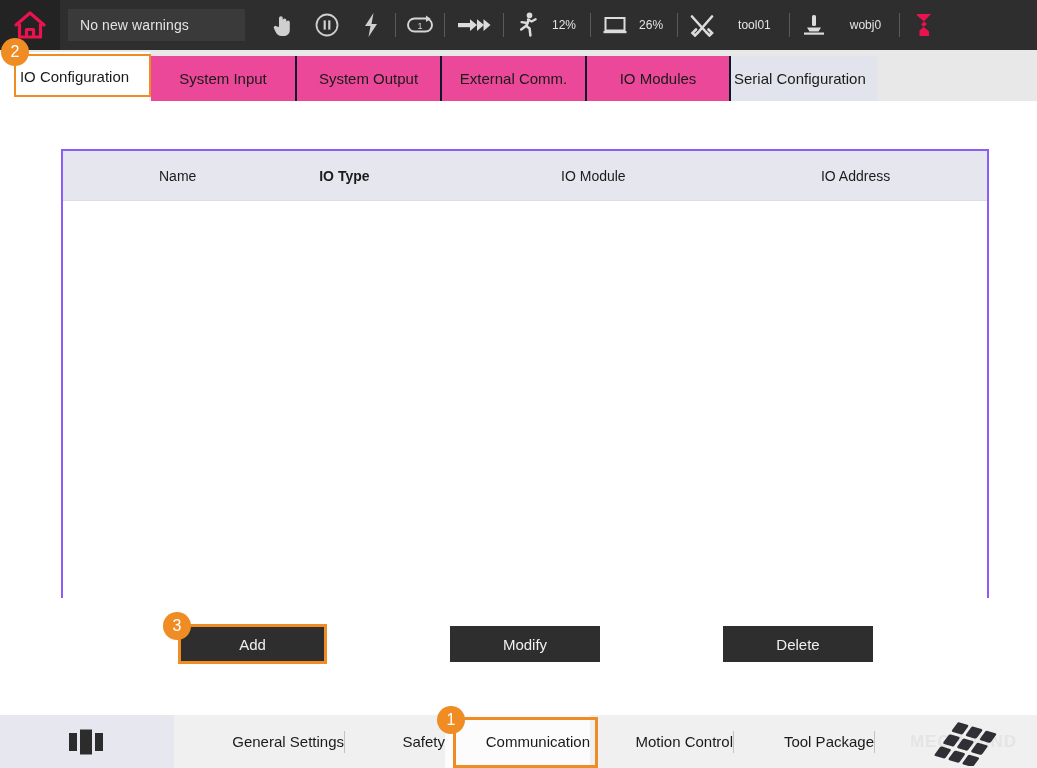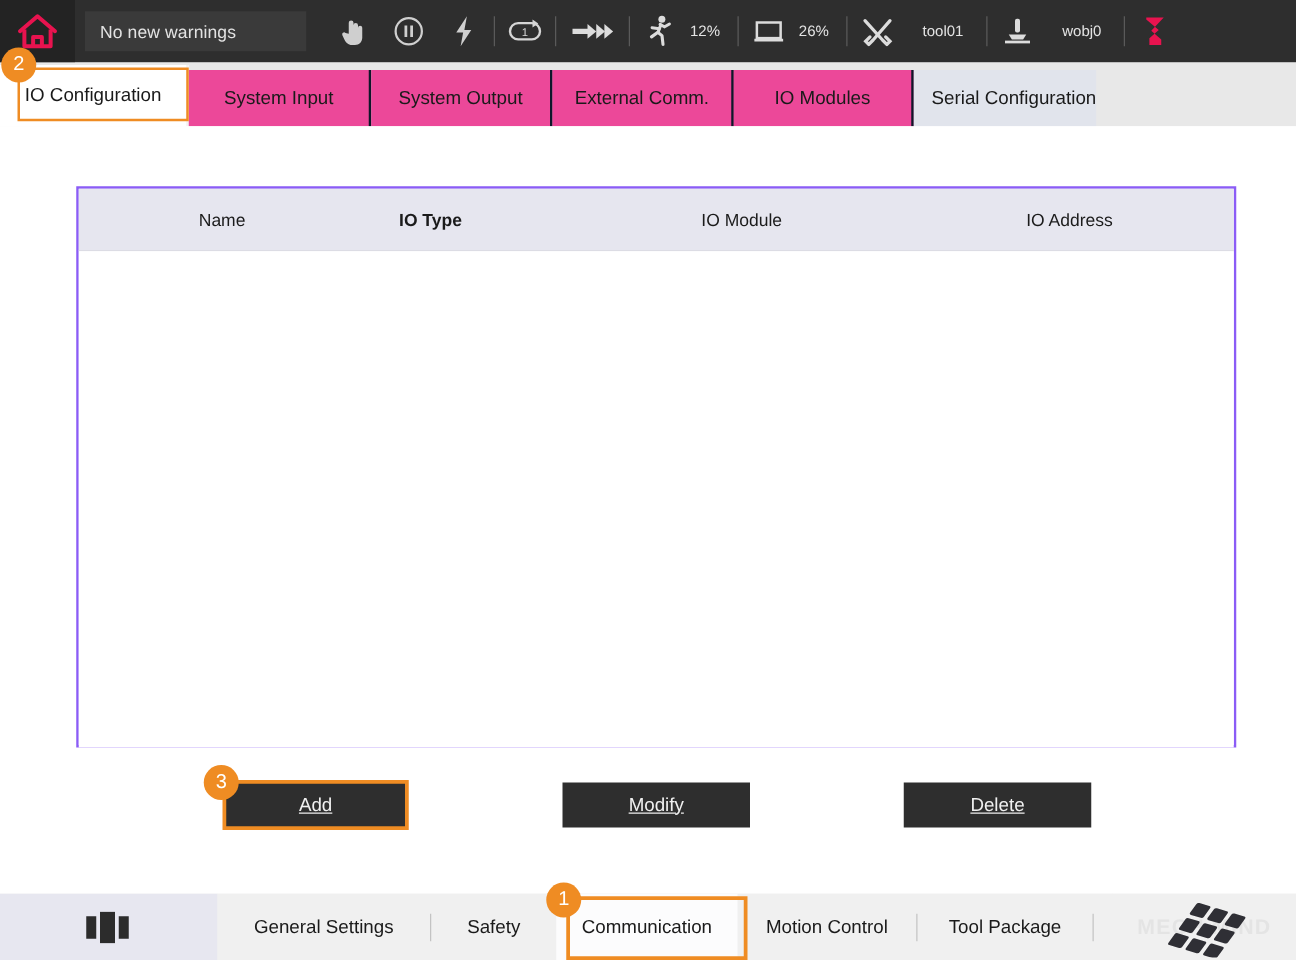--- a/index.html
+++ b/index.html
@@ -75,42 +75,41 @@
   .th.c4 { width:235px; padding-left:68px; }
   .tbody { height:397px; background:#ffffff; }
 
   
   .btnrow { position:absolute; left:0; top:525px; width:1037px; height:44px; }
   .abtn {
     position:absolute; height:36px; background:#2e2e2e; color:#f0f0f0;
     display:flex; align-items:center; justify-content:center;
     font-size:15px; border:none; cursor:pointer;
     font-family:"Liberation Sans", sans-serif;
-    text-decoration:underline;
   }
   #btn-add    { left:180px; width:145px; }
   #btn-modify { left:450px; width:150px; }
   #btn-delete { left:723px; width:150px; }
   .btn-hl {
     position:absolute; left:178px; top:523px; width:149px; height:40px;
     border:3px solid #ef8c23; pointer-events:none;
   }
 
   
   .bottombar {
     position:absolute; left:0; top:715px; width:1037px; height:53px;
     background:#f0f0f0; display:flex; align-items:stretch;
   }
   .bb-iconcell {
     width:174px; background:#e7e7f0; display:flex; align-items:center; justify-content:center;
   }
   .bb-nav { flex:1 1 auto; display:flex; align-items:center; background:#f0f0f0; position:relative; }
   .bb-item {
     font-size:15px; color:#1a1a1a; height:53px;
-    display:flex; align-items:center; justify-content:center; white-space:nowrap;
+    display:flex; align-items:center; justify-content:flex-end; white-space:nowrap;
   }
   .bb-item.active { background:#fcfcfd; }
   .bb-div { width:1px; height:22px; background:#c3c3c3; }
   .bb-hl {
     position:absolute; left:453px; top:717px; width:145px; height:51px;
     border:3px solid #ef8c23; pointer-events:none;
   }
   .bb-logocell {
     width:147px; position:relative; display:flex; align-items:center; justify-content:center;
     background:#f0f0f0;
@@ -267,21 +266,21 @@
     </div>
     <div class="tab" style="width:145px">
       <span>System Output</span>
     </div>
     <div class="tab" style="width:145px">
       <span>External Comm.</span>
     </div>
     <div class="tab" style="width:144px">
       <span>IO Modules</span>
     </div>
-    <div class="tab partial" style="width:146px;justify-content:flex-end;padding-left:8px;border-right:none">
+    <div class="tab partial" style="width:146px;justify-content:flex-start;padding-left:3px;border-right:none">
       <span>Serial Configuration</span>
     </div>
     <div class="tabrow-filler"></div>
   </div>
   <div class="tab-hl"></div>
 
   <div class="content">
 
     <div class="table-wrap">
       <div class="thead">

